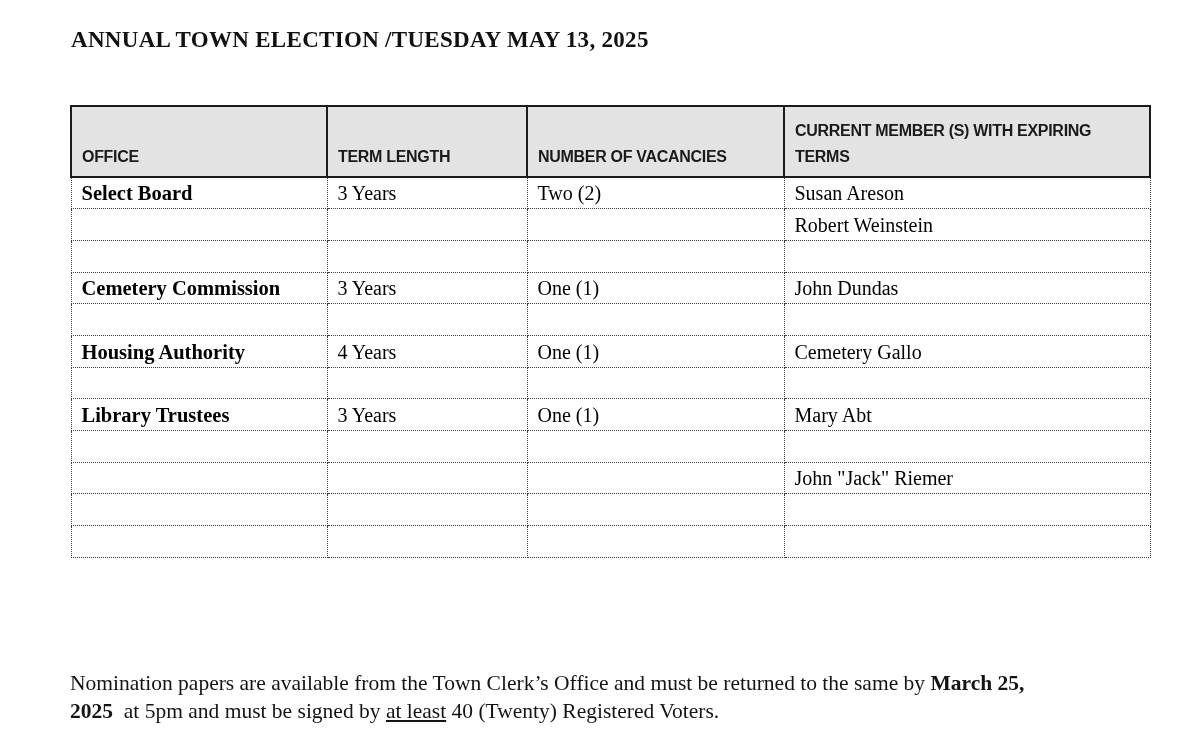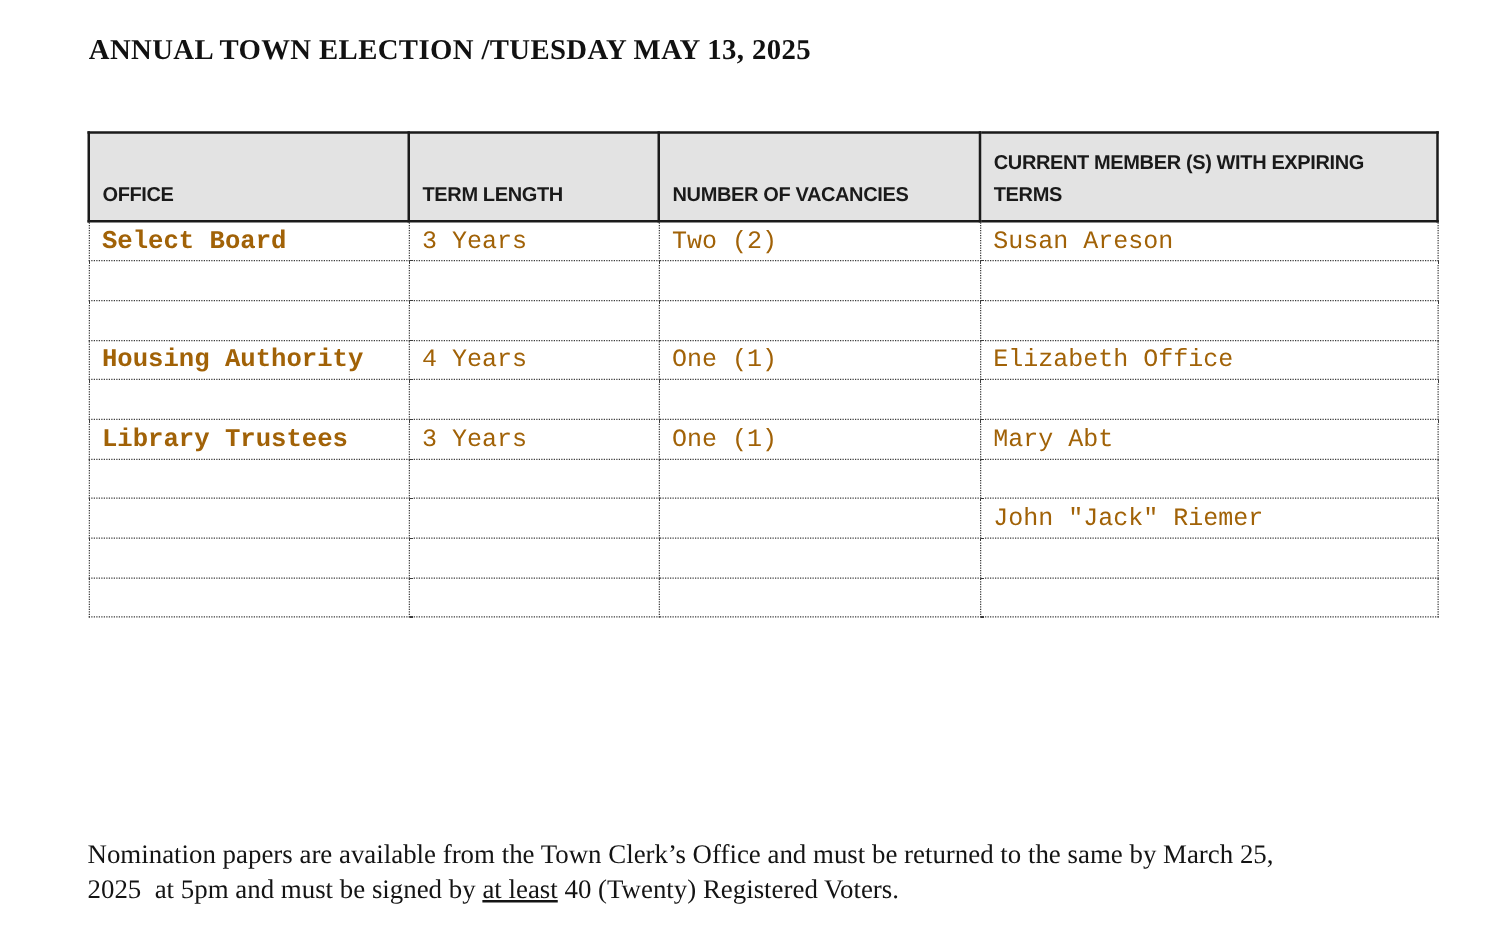--- a/index.html
+++ b/index.html
@@ -52,42 +52,42 @@
     color: #1a1a1a;
     padding: 4px 8px 6px 10px;
   }
   .hdr-wrap { display: inline-block; max-width: 312px; }
 
   tbody td {
     height: 31.7px;
     border: 1.5px dotted #3c3c3c;
     vertical-align: bottom;
     padding: 0 6px 3px 10px;
-    font-family: Liberation Mono, monospace;
+    font-family: Liberation Serif, serif;
     font-size: 20px;
     line-height: 23px;
-    color: #a16207;
+    color: #000000;
     white-space: nowrap;
     overflow: hidden;
   }
   tbody td.office { font-weight: bold; font-size: 20.5px; }
 
   .footer {
     position: absolute;
     left: 70px;
     top: 670px;
     width: 1092px;
     margin: 0;
     font-family: "Liberation Serif", serif;
     font-size: 21.5px;
     line-height: 27.5px;
     color: #141414;
     white-space: pre-wrap;
   }
-  .b { font-weight: normal; }
+  .b { font-weight: bold; }
   .u { text-decoration: underline; }
 </style>
 </head>
 <body>
 
 <div class="page">
 
   <h1 class="title">ANNUAL TOWN ELECTION /TUESDAY MAY 13, 2025</h1>
 
   <table class="election">
@@ -109,33 +109,45 @@
       <tr>
         <td class="office">Select Board</td>
         <td>3 Years</td>
         <td>Two (2)</td>
         <td>Susan Areson</td>
       </tr>
       <tr>
         <td class="office"></td>
         <td></td>
         <td></td>
+        <td>Robert Weinstein</td>
+      </tr>
+      <tr>
+        <td class="office"></td>
         <td></td>
+        <td></td>
+        <td></td>
+      </tr>
+      <tr>
+        <td class="office">Cemetery Commission</td>
+        <td>3 Years</td>
+        <td>One (1)</td>
+        <td>John Dundas</td>
       </tr>
       <tr>
         <td class="office"></td>
         <td></td>
         <td></td>
         <td></td>
       </tr>
       <tr>
         <td class="office">Housing Authority</td>
         <td>4 Years</td>
         <td>One (1)</td>
-        <td>Elizabeth Office</td>
+        <td>Cemetery Gallo</td>
       </tr>
       <tr>
         <td class="office"></td>
         <td></td>
         <td></td>
         <td></td>
       </tr>
       <tr>
         <td class="office">Library Trustees</td>
         <td>3 Years</td>

